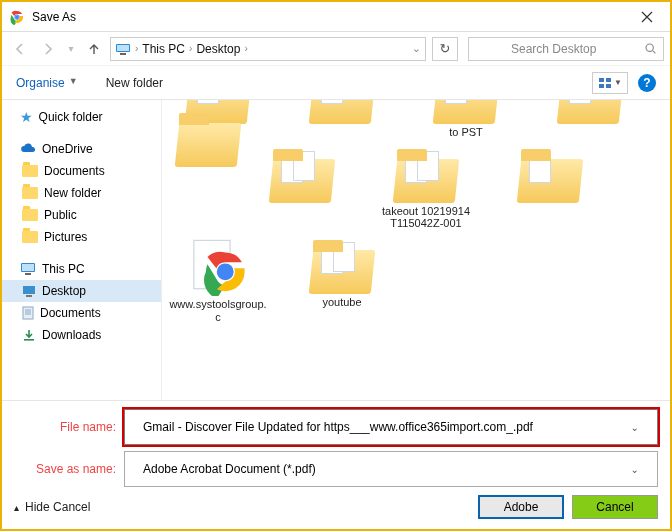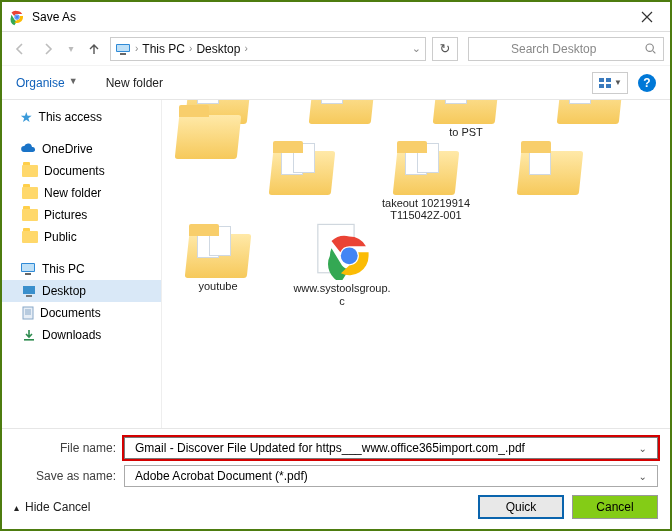--- a/index.html
+++ b/index.html
@@ -1,17 +1,17 @@
 <!DOCTYPE html>
 <html><head>
 <meta charset="utf-8">
 <style>
   * { box-sizing: border-box; font-family: "Segoe UI", Tahoma, sans-serif; }
   html,body { margin:0; padding:0; }
-  .window { width:672px; height:531px; border:2px solid #4d7c0f; background:#fff; display:flex; flex-direction:column; position:relative; }
+  .window { width:672px; height:531px; border:2px solid #eab308; background:#fff; display:flex; flex-direction:column; position:relative; }
   .titlebar { height:30px; display:flex; align-items:center; border-bottom:1px solid #ddd; }
   .titlebar .ico { width:18px; height:18px; margin:0 6px; }
   .titlebar .title { font-size:12px; flex:0 0 auto; }
   .titlebar .spacer { flex:1; }
   .titlebar .close { width:46px; height:30px; display:flex; align-items:center; justify-content:center; font-size:14px; color:#333; }
   .navbar { height:34px; display:flex; align-items:center; padding:0 6px; gap:4px; border-bottom:1px solid #f3f3f3; }
   .navbtn { width:24px; height:24px; display:flex; align-items:center; justify-content:center; color:#bbb; }
   .navbtn.enabled { color:#555; }
   .addr { flex:1; display:flex; align-items:center; border:1px solid #ccc; height:24px; padding:0 4px; gap:4px; font-size:12px; }
   .addr .chev { color:#888; font-size:10px; }
@@ -27,34 +27,34 @@
   .helpico { width:18px; height:18px; border-radius:50%; background:#0078d7; color:#fff; font-size:12px; font-weight:bold; display:flex; align-items:center; justify-content:center; }
   .body { flex:1; display:flex; overflow:hidden; }
   .nav { width:160px; border-right:1px solid #eee; padding:6px 0; font-size:12px; overflow:hidden; }
   .nav .item { display:flex; align-items:center; height:22px; padding-left:18px; gap:6px; white-space:nowrap; }
   .nav .item.sub { padding-left:20px; }
   .nav .item.sel { background:#d9e8f7; }
   .nav .spaceblock { height:10px; }
   .folder-mini { width:16px; height:12px; background:#ffd86b; border-radius:1px; position:relative; }
   .folder-mini::before { content:""; position:absolute; top:-3px; left:1px; width:7px; height:3px; background:#ffcf4a; border-radius:1px 1px 0 0; }
   .content { flex:1; overflow:hidden; position:relative; }
-  .grid { display:flex; flex-wrap:wrap; align-content:flex-start; padding:4px 6px; gap:0 24px; }
+  .grid { display:flex; flex-wrap:wrap; align-content:flex-start; padding:4px 6px; gap:8px 24px; }
   .gi { width:100px; display:flex; flex-direction:column; align-items:center; }
   .gi .lbl { font-size:11px; text-align:center; width:100%; margin-top:2px; line-height:1.15; word-break:break-word; color:#222; }
   .bigfolder { width:70px; height:56px; position:relative; }
   .bigfolder::before { content:""; position:absolute; bottom:0; left:4px; width:62px; height:44px; background:linear-gradient(#ffe9a8,#f6c95b); border-radius:3px; }
   .bigfolder::after { content:""; position:absolute; top:2px; left:6px; width:30px; height:12px; background:#f8ce6b; border-radius:2px 2px 0 0; }
   .bigfolder.open::before { transform:skewX(-6deg); }
   .bigfolder .paper { position:absolute; top:6px; left:14px; width:22px; height:30px; background:#fff; border:1px solid #cfd8e2; }
   .bigfolder .paper2 { left:26px; top:4px; }
   .chromeico { width:58px; height:58px; position:relative; }
   .bottombar { border-top:1px solid #e6e6e6; padding:8px 12px 10px 12px; font-size:12px; }
   .row { display:flex; align-items:center; margin-bottom:6px; }
-  .row .lab { width:110px; text-align:right; padding-right:8px; color:#404040; }
-  .row .fld { flex:1; height:22px; border:1px solid #888; display:flex; align-items:center; padding:0 10px; font-size:12px; position:relative; }
+  .row .lab { width:110px; text-align:right; padding-right:8px; color:#ef4444; }
+  .row .fld { flex:1; height:36px; border:1px solid #888; display:flex; align-items:center; padding:0 18px; font-size:12px; position:relative; }
   .row .fld.redout { outline:2px solid #d40000; outline-offset:0; border:1px solid #7a7a7a; }
   .row .fld .carety { margin-left:auto; color:#555; font-size:10px; }
   .actions { display:flex; align-items:center; margin-top:8px; }
   .actions .hide { display:flex; align-items:center; gap:6px; color:#222; }
   .actions .btns { margin-left:auto; display:flex; gap:8px; }
   .btn { width:86px; height:24px; border:1px solid #999; background:#84cc16; font-size:12px; display:flex; align-items:center; justify-content:center; }
   .btn.primary { border:2px solid #0a64ad; background:#e8e8e8; }
   .star { color:#3a9ad9; font-size:14px; }
   .cloud { color:#1a73c7; font-size:14px; }
   .pc { color:#2980c9; font-size:14px; }
@@ -151,46 +151,46 @@
       </span>
       <span class="helpico">?</span>
     </div>
   </div>
 
   <div class="body">
 
     <div class="nav">
       <div class="item">
         <span class="star">★</span>
-        <span>This access</span>
+        <span>Quick folder</span>
       </div>
       <div class="spaceblock"></div>
       <div class="item">
         <span class="cloud">
           <svg width="16" height="12" viewBox="0 0 16 12">
               <path d="M4 9a3 3 0 0 1 .3-6A4 4 0 0 1 12 4a2.5 2.5 0 0 1 1 5H4z" fill="#1a73c7"></path>
             </svg>
         </span>
         <span>OneDrive</span>
       </div>
       <div class="item sub">
           <span class="folder-mini"></span>
           <span>Documents</span>
         </div>
       <div class="item sub">
           <span class="folder-mini"></span>
           <span>New folder</span>
         </div>
       <div class="item sub">
           <span class="folder-mini"></span>
+          <span>Public</span>
+        </div>
+      <div class="item sub">
+          <span class="folder-mini"></span>
           <span>Pictures</span>
-        </div>
-      <div class="item sub">
-          <span class="folder-mini"></span>
-          <span>Public</span>
         </div>
       <div class="spaceblock"></div>
       <div class="item">
         <span class="pc">
           <svg width="16" height="14" viewBox="0 0 16 14">
               <rect x="1" y="1" width="14" height="9" rx="1" fill="#2f8ad6"></rect>
               <rect x="2" y="2" width="12" height="7" fill="#bfe0f7"></rect>
               <rect x="5" y="11" width="6" height="2" fill="#666"></rect>
             </svg>
         </span>
@@ -271,41 +271,41 @@
             </div>
             <div class="lbl" style="white-space:pre-line;">takeout  10219914
 T115042Z-001</div>
           </div>
         <div class="gi">
             <div class="bigfolder open">
               <div class="paper"></div>
             </div>
             <div class="lbl"></div>
           </div>
-        <div class="gi">
-            <div class="bigfolder open">
-              <div class="paper"></div>
-              <div class="paper paper2"></div>
-            </div>
-            <div class="lbl">youtube</div>
-          </div>
-
         <div class="gi">
           <div class="chromeico">
             <svg viewBox="0 0 48 48" width="58" height="58">
               <rect x="4" y="2" width="30" height="40" fill="#fff" stroke="#d0d7de"></rect>
               <circle cx="30" cy="28" r="16" fill="#fff"></circle>
               <path fill="#EA4335" d="M30 12a16 16 0 0 1 13.8 8H30a8 8 0 0 0-7.4 5L15.3 15.7A16 16 0 0 1 30 12z"></path>
               <path fill="#34A853" d="M14 28a16 16 0 0 1 1.3-6.3L24 36a8 8 0 0 0 6 3l-6.9 11A16 16 0 0 1 14 28z"></path>
               <path fill="#FBBC05" d="M46 28a16 16 0 0 1-22.9 14.5L30 36a8 8 0 0 0 7.4-11H46z"></path>
               <circle cx="30" cy="28" r="7" fill="#4285F4"></circle>
             </svg>
           </div>
           <div class="lbl">www.systoolsgroup.c</div>
         </div>
+
+        <div class="gi">
+            <div class="bigfolder open">
+              <div class="paper"></div>
+              <div class="paper paper2"></div>
+            </div>
+            <div class="lbl">youtube</div>
+          </div>
       </div>
     </div>
   </div>
 
   <div class="bottombar">
     <div class="row">
       <div class="lab">File name:</div>
       <div class="fld redout">
         <span style="overflow:hidden;text-overflow:ellipsis;white-space:nowrap;">Gmail - Discover File Updated for https___www.office365import.com_.pdf</span>
         <span class="carety">⌄</span>
@@ -318,21 +318,21 @@
         <span class="carety">⌄</span>
       </div>
     </div>
     <div class="actions">
       <div class="hide">
         <span style="font-size:10px;">▴</span>
         <span>Hide Cancel</span>
       </div>
       <div class="btns">
         <div class="btn primary">
-            <span>Quick</span>
+            <span>Adobe</span>
           </div>
         <div class="btn">
             <span>Cancel</span>
           </div>
       </div>
     </div>
   </div>
 
 </div>
 

